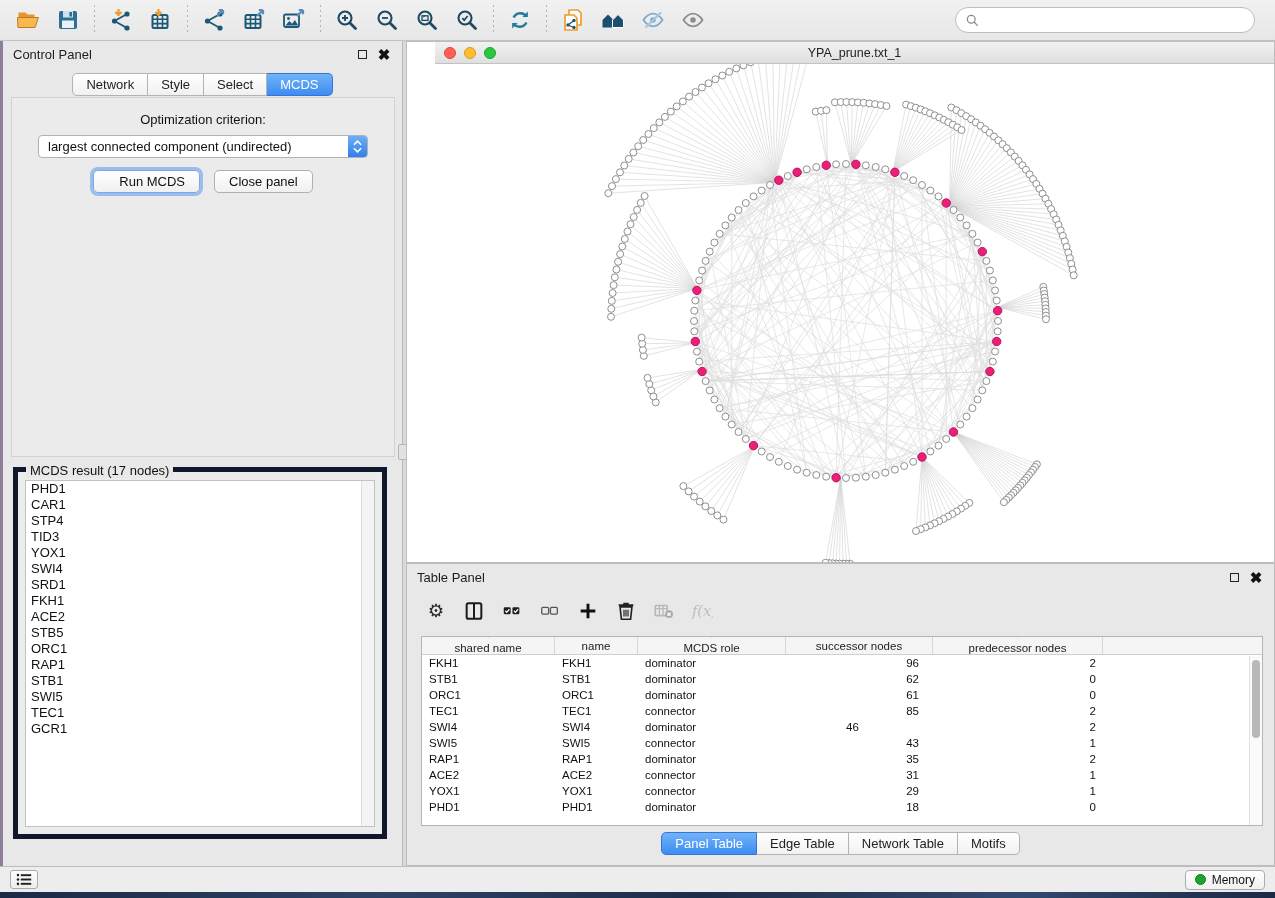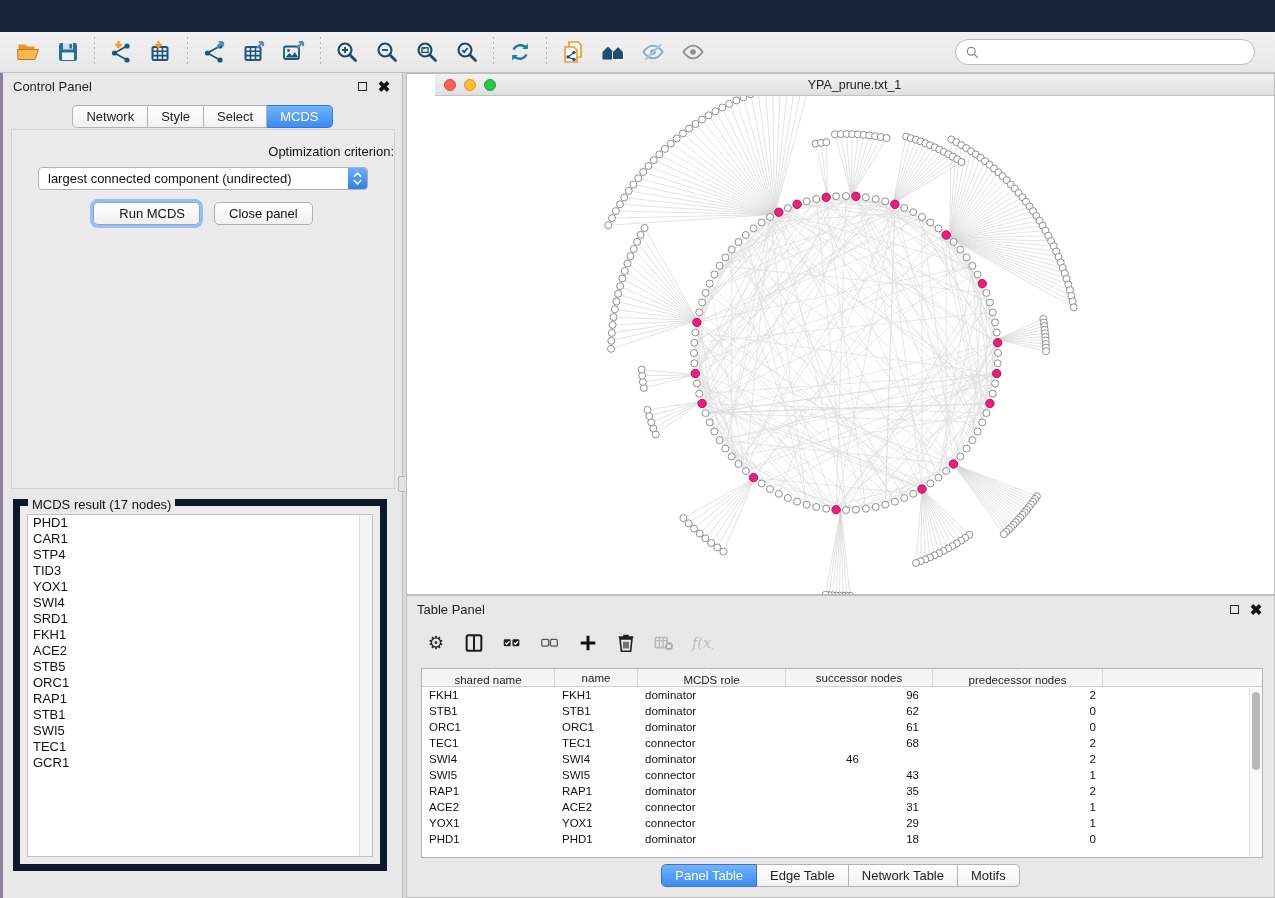--- a/index.html
+++ b/index.html
@@ -1,18 +1,18 @@
 <!DOCTYPE html>
 <html><head>
 <meta charset="utf-8">
 <style>
   * { margin:0; padding:0; box-sizing:border-box; }
   html,body { width:1275px; height:898px; overflow:hidden;
     font-family:"Liberation Sans", sans-serif; background:#18243c; }
-  .app { position:absolute; inset:0;margin-top:32px; }
+  .app { position:absolute; inset:0; }
 
   
   .toolbar { position:absolute; left:0; top:0; width:1275px; height:41px;
     background:linear-gradient(#f1f1f1,#e7e7e7); border-bottom:1px solid #c2c2c2;
     display:flex; align-items:center; padding:0 8px; }
   .tool { width:40px; height:34px; display:flex; align-items:center; justify-content:center; cursor:default; }
   .tool svg { width:24px; height:24px; }
   .tb-sep { width:1px; height:30px; margin:0 6px;
     background-image:linear-gradient(#9a9a9a 40%, rgba(0,0,0,0) 0%);
     background-size:1px 5px; background-repeat:repeat-y; opacity:.7; }
@@ -36,35 +36,35 @@
   .tabs-row { display:flex; justify-content:center; margin-top:6px; }
   .seg-tabs { display:flex; }
   .seg-tab { font-size:13px; color:#222; background:linear-gradient(#ffffff,#f1f1f1);
     border:1px solid #b3b3b3; border-left-width:0; padding:3px 13px; cursor:default; }
   .seg-tab:first-child { border-left-width:1px; border-radius:5px 0 0 5px; }
   .seg-tab:last-child { border-radius:0 5px 5px 0; }
   .seg-tab.sel { background:linear-gradient(#72b3f9,#3c8cf2); color:#fff; border-color:#3576d4; }
 
   .cp-content { position:absolute; left:8px; top:56px; width:384px; height:360px;
     background:#ebebeb; border:1px solid #d2d2d2; padding-top:14px; }
-  .opt-label { text-align:right; font-size:13px; color:#111; margin-bottom:8px; }
+  .opt-label { text-align:center; font-size:13px; color:#111; margin-bottom:8px; }
   .select-box { margin:0 26px; height:23px; background:#fff; border:1px solid #b2b2b2;
     border-radius:4px; display:flex; align-items:center; overflow:hidden; }
   .select-box .val { flex:1; font-size:13px; padding:0 9px; color:#111; white-space:nowrap; }
   .select-stepper { width:19px; height:23px; background:linear-gradient(#6fb0f8,#2f7de9);
     display:flex; flex-direction:column; align-items:center; justify-content:center; gap:1px;
     border-radius:0 3px 3px 0; }
   .select-stepper svg { width:9px; height:6px; }
   .btn-row { display:flex; justify-content:center; gap:14px; margin-top:12px; }
   .mac-btn { font-size:13px; color:#111; background:linear-gradient(#ffffff,#f0f0f0);
     border:1px solid #b0b0b0; border-radius:5px; padding:3px 14px; cursor:default; }
   .mac-btn.focused { box-shadow:0 0 0 3px rgba(110,165,240,.65); border-color:#7aa8e0;padding-left:25px; }
 
   .groupbox { position:absolute; left:10px; top:426px; width:374px; height:372px;
-    border:7px solid #0f172a; background:#ececec; }
+    border:5px solid #0f172a; background:#ececec; }
   .groupbox .legend { position:absolute; top:-9px; left:8px; background:#e8e8e8;
     font-size:13px; color:#111; padding:0 4px; }
   .mcds-list { position:absolute; inset:8px 7px 7px 7px; background:#fff;
     border:1px solid #c2c2c2; overflow:hidden; }
   .mcds-scroll { position:absolute; top:0; right:0; bottom:0; width:13px;
     background:#f4f4f4; border-left:1px solid #ddd; }
   .mcds-item { font-size:13px; color:#111; line-height:16px; padding-left:5px; }
 
   
   .v-div { position:absolute; left:403px; top:41px; width:3px; height:825px; background:#dadada; }
@@ -1172,21 +1172,21 @@
             <div class="td l" style="width:133px;">ORC1</div>
             <div class="td l" style="width:83px;">ORC1</div>
             <div class="td l" style="width:148px;">dominator</div>
             <div class="td r" style="width:147px;padding-right:14px;">61</div>
             <div class="td r" style="width:170px;padding-right:7px;">0</div>
           </div>
           <div class="tr">
             <div class="td l" style="width:133px;">TEC1</div>
             <div class="td l" style="width:83px;">TEC1</div>
             <div class="td l" style="width:148px;">connector</div>
-            <div class="td r" style="width:147px;padding-right:14px;">68</div>
+            <div class="td r" style="width:147px;padding-right:14px;">85</div>
             <div class="td r" style="width:170px;padding-right:7px;">2</div>
           </div>
           <div class="tr">
             <div class="td l" style="width:133px;">SWI4</div>
             <div class="td l" style="width:83px;">SWI4</div>
             <div class="td l" style="width:148px;">dominator</div>
             <div class="td r" style="width:147px;padding-right:14px;text-align:center;">46</div>
             <div class="td r" style="width:170px;padding-right:7px;">2</div>
           </div>
           <div class="tr">

